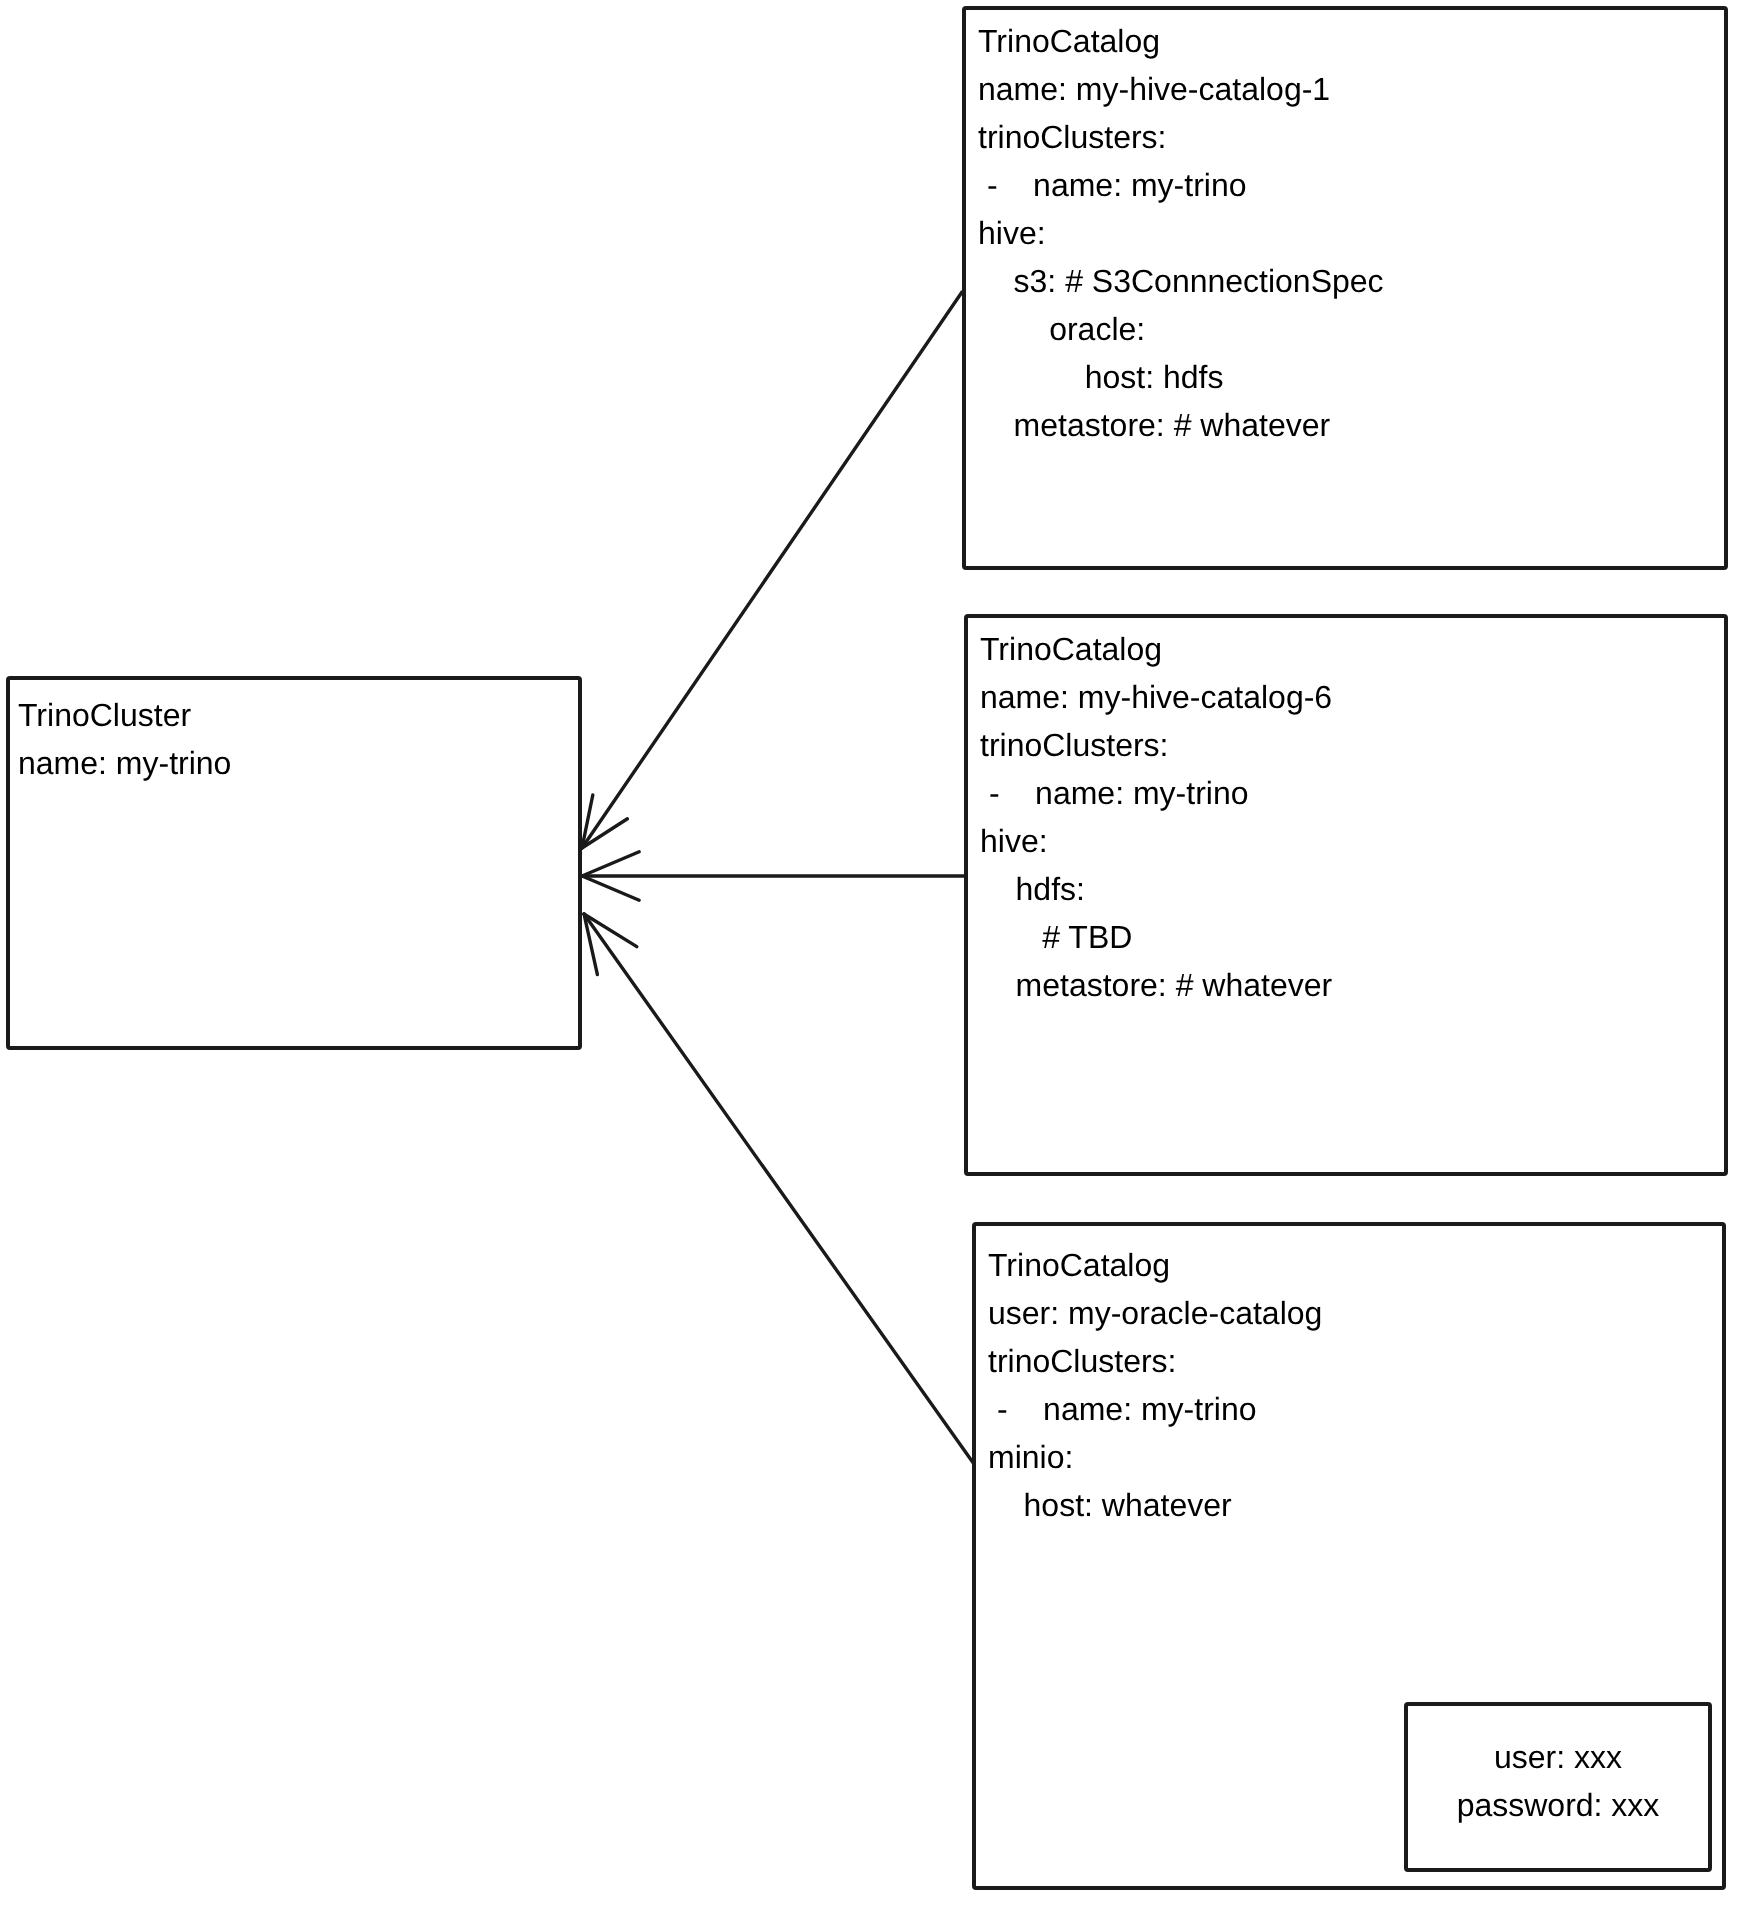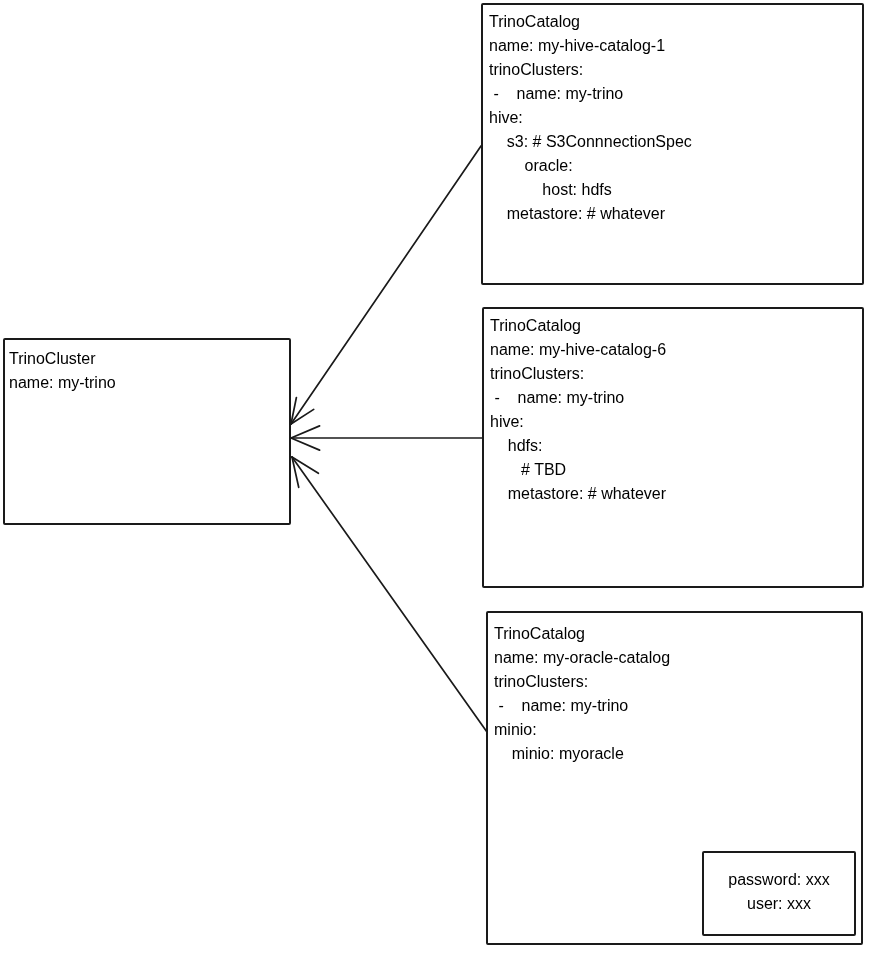--- a/index.html
+++ b/index.html
@@ -91,25 +91,25 @@
     <div class="line">trinoClusters:</div>
     <div class="line"> -    name: my-trino</div>
     <div class="line">hive:</div>
     <div class="line">    hdfs:</div>
     <div class="line">       # TBD</div>
     <div class="line">    metastore: # whatever</div>
   </div>
 
   <div class="node" style="left:486px; top:611px; width:377px; height:334px; padding:9px 6px;">
     <div class="line">TrinoCatalog</div>
-    <div class="line">name: my-oracle-catalog</div>
+    <div class="line">user: my-oracle-catalog</div>
     <div class="line">trinoClusters:</div>
     <div class="line"> -    name: my-trino</div>
     <div class="line">minio:</div>
-    <div class="line">    minio: myoracle</div>
+    <div class="line">    host: whatever</div>
   </div>
 
   <div class="node center" style="left:702px; top:851px; width:154px; height:85px; padding:15px 4px;">
+    <div class="line">user: xxx</div>
     <div class="line">password: xxx</div>
-    <div class="line">user: xxx</div>
   </div>
 
 </div>
 
 </body></html>

